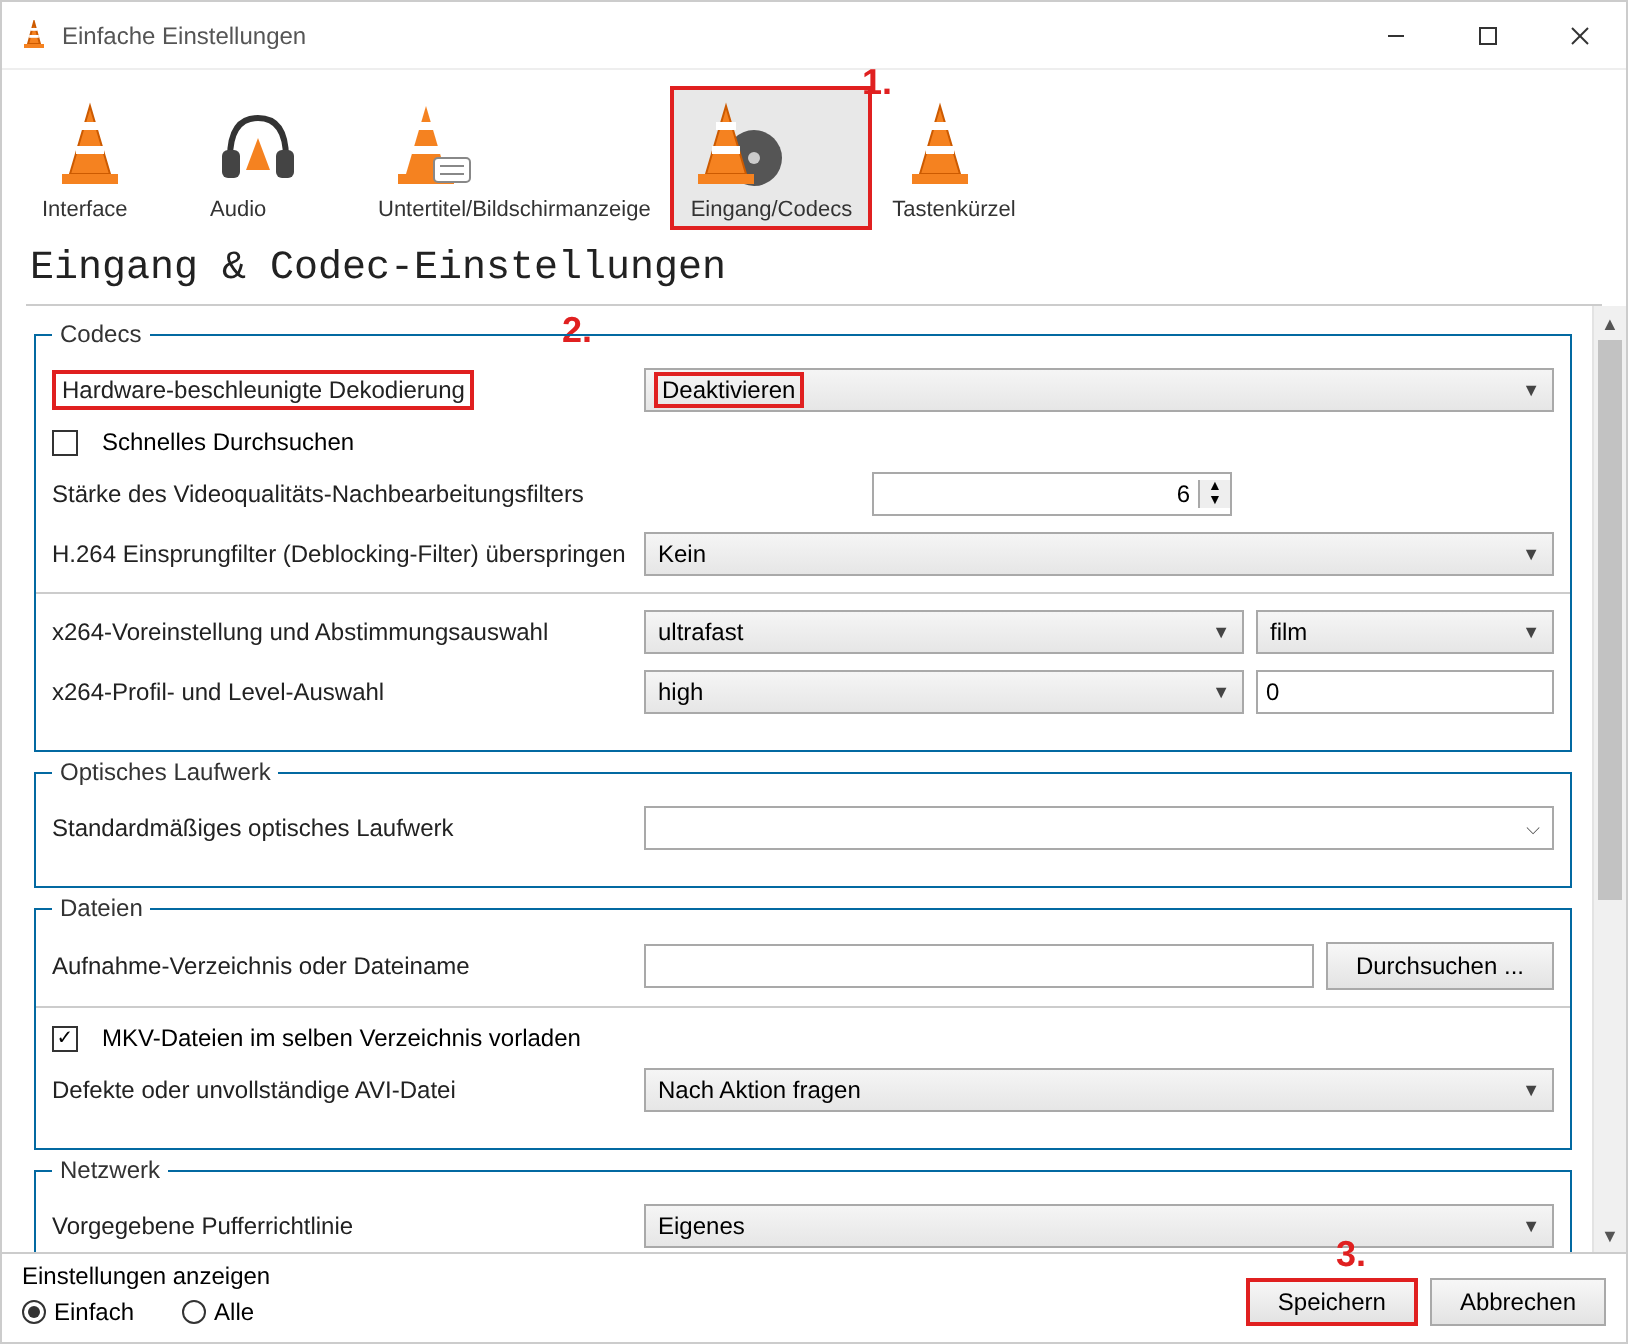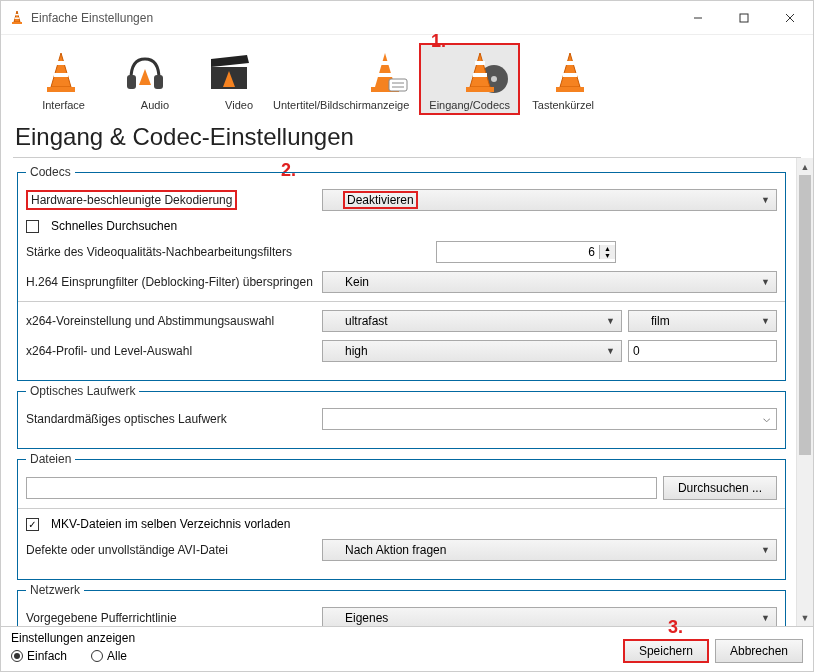--- a/index.html
+++ b/index.html
@@ -5,45 +5,45 @@
 * { box-sizing: border-box; font-family: "Segoe UI", Tahoma, sans-serif; font-size: 12px; }
 body { margin: 0; padding: 0; background: #fff; }
 .window { width: 814px; height: 672px; border: 1px solid #ccc; display: flex; flex-direction: column; position: relative; }
 .titlebar { height: 34px; display: flex; align-items: center; padding: 0 0 0 8px; border-bottom: 1px solid #eee; }
 .titlebar .cone-icon { width: 16px; height: 16px; margin-right: 6px; }
 .titlebar .title { flex: 1; color: #555; }
 .winbtns { display: flex; }
 .winbtn { width: 46px; height: 30px; display: flex; align-items: center; justify-content: center; color: #555; }
 
 .toolbar { display: flex; padding: 8px 10px 4px; gap: 0; }
-.tool-item { display: flex; flex-direction: column; align-items: flex-end; padding: 4px 8px 2px; min-width: 84px; cursor: pointer; border: 2px solid transparent; }
+.tool-item { display: flex; flex-direction: column; align-items: flex-start; padding: 4px 8px 2px; min-width: 84px; cursor: pointer; border: 2px solid transparent; }
 .tool-item.active { border: 2px solid #e02020; background: #e8e8e8; }
 .tool-icon { width: 48px; height: 48px; display: flex; align-items: center; justify-content: center; }
 .tool-label { font-size: 11px; margin-top: 2px; color: #333; }
 
-.heading { font-size: 24px; padding: 4px 14px 6px; color: #222; }
+.heading { font-size: 20px; padding: 4px 14px 6px; color: #222; font-family: Liberation Mono, monospace; }
 .hr { border-top: 1px solid #ccc; margin: 0 12px; }
 
 .scroll-wrap { flex: 1; display: flex; overflow: hidden; }
 .content { flex: 1; overflow-y: hidden; padding: 6px 4px 0 12px; }
 .scrollbar { width: 17px; background: #f0f0f0; border-left: 1px solid #e3e3e3; position: relative; }
 .scroll-thumb { position: absolute; top: 0; left: 2px; right: 2px; height: 280px; background: #c2c2c2; }
 .scroll-arrow { position: absolute; left: 0; right: 0; height: 17px; display: flex; align-items: center; justify-content: center; color: #555; font-size: 9px; }
 .scroll-arrow.up { top: 0; }
 .scroll-arrow.down { bottom: 0; }
 
 .group { border: 1px solid #0369a1; margin: 8px 6px 10px 4px; padding: 12px 8px 10px; position: relative; }
 .group-title { position: absolute; top: -8px; left: 8px; background: #fff; padding: 0 4px; color: #333; }
 
 .row { display: flex; align-items: center; margin: 4px 0 8px; gap: 6px; }
 .label { width: 290px; color: #222; }
 
 .highlight-box { border: 2px solid #e02020; padding: 1px 3px; display: inline-block; }
 
-.select { flex: 1; height: 22px; border: 1px solid #a9a9a9; background: linear-gradient(#f5f5f5,#e6e6e6); display: flex; align-items: center; padding: 0 22px; position: relative; }
+.select { flex: 1; height: 22px; border: 1px solid #a9a9a9; background: linear-gradient(#f5f5f5,#e6e6e6); display: flex; align-items: center; padding: 0 6px; position: relative; }
 .select .caret { position: absolute; right: 6px; font-size: 9px; color: #444; }
 .select.hl .val { border: 2px solid #e02020; padding: 0 2px; margin-left: -2px; }
 
 .textinput { flex: 1; height: 22px; border: 1px solid #a9a9a9; background: #fff; display: flex; align-items: center; padding: 0 4px; }
 .spinbox { width: 180px; height: 22px; border: 1px solid #a9a9a9; background: #fff; display: flex; align-items: center; }
 .spinbox .num { flex: 1; text-align: right; padding-right: 4px; }
 .spin-btns { width: 16px; display: flex; flex-direction: column; border-left: 1px solid #a9a9a9; }
 .spin-btn { flex: 1; font-size: 7px; display: flex; align-items: center; justify-content: center; background: #eee; }
 
 .checkbox { width: 13px; height: 13px; border: 1px solid #333; margin-right: 6px; display: inline-flex; align-items: center; justify-content: center; font-size: 10px; background: #fff; }
@@ -114,30 +114,20 @@
         <div class="tool-icon">
             <svg viewBox="0 0 48 48">
               <path d="M10 30 Q10 10 24 10 Q38 10 38 30" fill="none" stroke="#333" stroke-width="3"></path>
               <rect x="6" y="26" width="9" height="14" rx="3" fill="#444"></rect>
               <rect x="33" y="26" width="9" height="14" rx="3" fill="#444"></rect>
               <polygon points="24,20 30,36 18,36" fill="#f58220"></polygon>
             </svg>
           </div>
         <span class="tool-label">Audio</span>
       </div>
-      <div class="tool-item">
-        <div class="tool-icon">
-            <svg viewBox="0 0 48 48">
-              <rect x="6" y="18" width="36" height="22" fill="#333"></rect>
-              <polygon points="6,10 42,6 44,14 6,18" fill="#222"></polygon>
-              <polygon points="24,22 30,38 18,38" fill="#f58220"></polygon>
-            </svg>
-          </div>
-        <span class="tool-label">Video</span>
-      </div>
       <div class="tool-item" style="min-width:140px">
         <div class="tool-icon">
             <svg viewBox="0 0 48 48">
               <polygon points="24,4 34,38 14,38" fill="#f58220"></polygon>
               <rect x="10" y="38" width="28" height="5" fill="#f58220"></rect>
               <rect x="19" y="12" width="10" height="4" fill="#fff"></rect>
               <rect x="17" y="24" width="14" height="4" fill="#fff"></rect>
               <rect x="28" y="30" width="18" height="12" rx="2" fill="#fff" stroke="#888"></rect>
               <line x1="31" y1="34" x2="43" y2="34" stroke="#888"></line>
               <line x1="31" y1="38" x2="43" y2="38" stroke="#888"></line>
@@ -242,20 +232,21 @@
           <div class="select" style="background:#fff">
               <span></span>
               <span class="caret">⌵</span>
             </div>
         </div>
       </div>
 
       <div class="group">
         <span class="group-title">Dateien</span>
         <div class="row">
+          <span class="label">Aufnahme-Verzeichnis oder Dateiname</span>
           <div class="textinput"></div>
           <div class="btn">Durchsuchen ...</div>
         </div>
         <div class="group-sep"></div>
         <div class="row">
           <span class="checkbox">✓</span>
           <span>MKV-Dateien im selben Verzeichnis vorladen</span>
         </div>
         <div class="row">
           <span class="label">Defekte oder unvollständige AVI-Datei</span>

